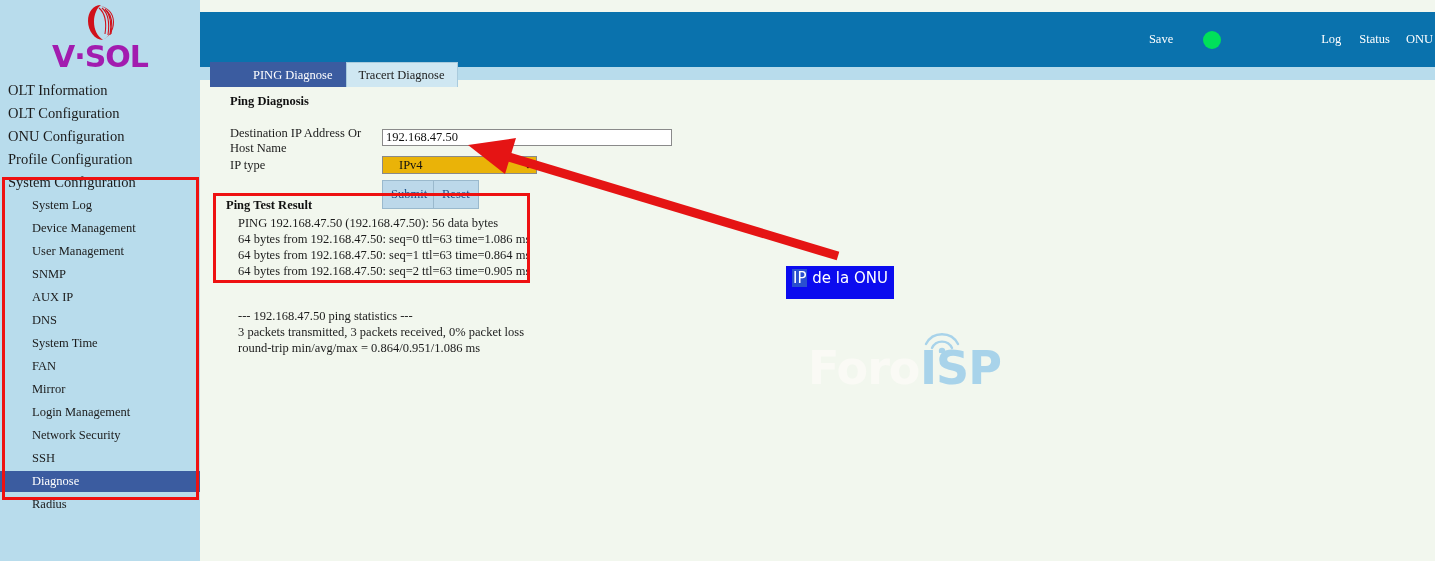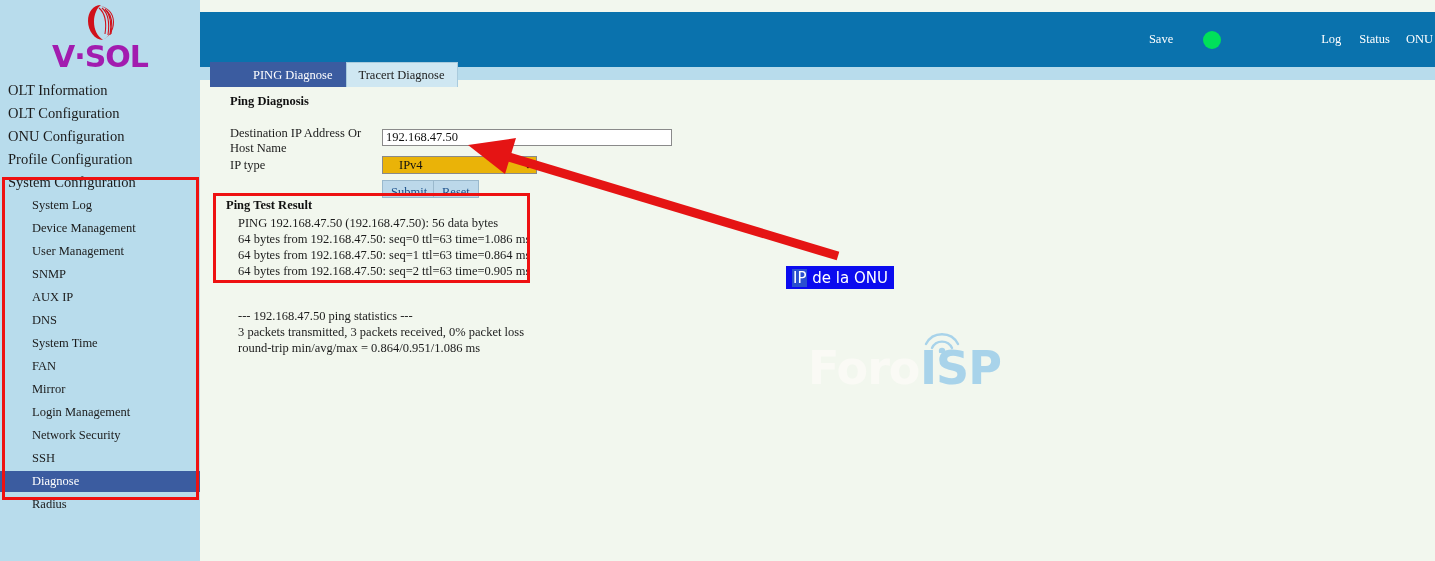--- a/index.html
+++ b/index.html
@@ -200,21 +200,21 @@
     border: 1px solid #8a8a8a;
     background: #eab308;
     font-family: "Liberation Serif", serif;
     font-size: 12.5px;
     color: #111;
     padding: 0 12px;
   }
   .form-btn {
     position: absolute;
     top: 94px;
-    height: 18px;
+    height: 29px;
     box-sizing: border-box;
     background: #bcd8ea;
     border: 1px solid #9ab9cd;
     color: #1b4f8a;
     font-family: "Liberation Serif", serif;
     font-size: 12.5px;
     padding: 4px 8px;
     cursor: pointer;
     line-height: 15px;
   }
@@ -297,21 +297,21 @@
     z-index: 10;
     pointer-events: none;
   }
   #callout {
     position: absolute;
     left: 786px; top: 266px;
     background: #0b0bef;
     color: #ffffff;
     font-family: "DejaVu Sans", sans-serif;
     font-size: 15px;
-    padding: 3px 6px 2px 6px;
+    padding: 3px 6px 12px 6px;
     z-index: 11;
     white-space: nowrap;
     line-height: 18px;
   }
   #callout .ip-chip {
     background: #2a4fd0;
     padding: 0 1px;
   }
 </style>
 </head>

